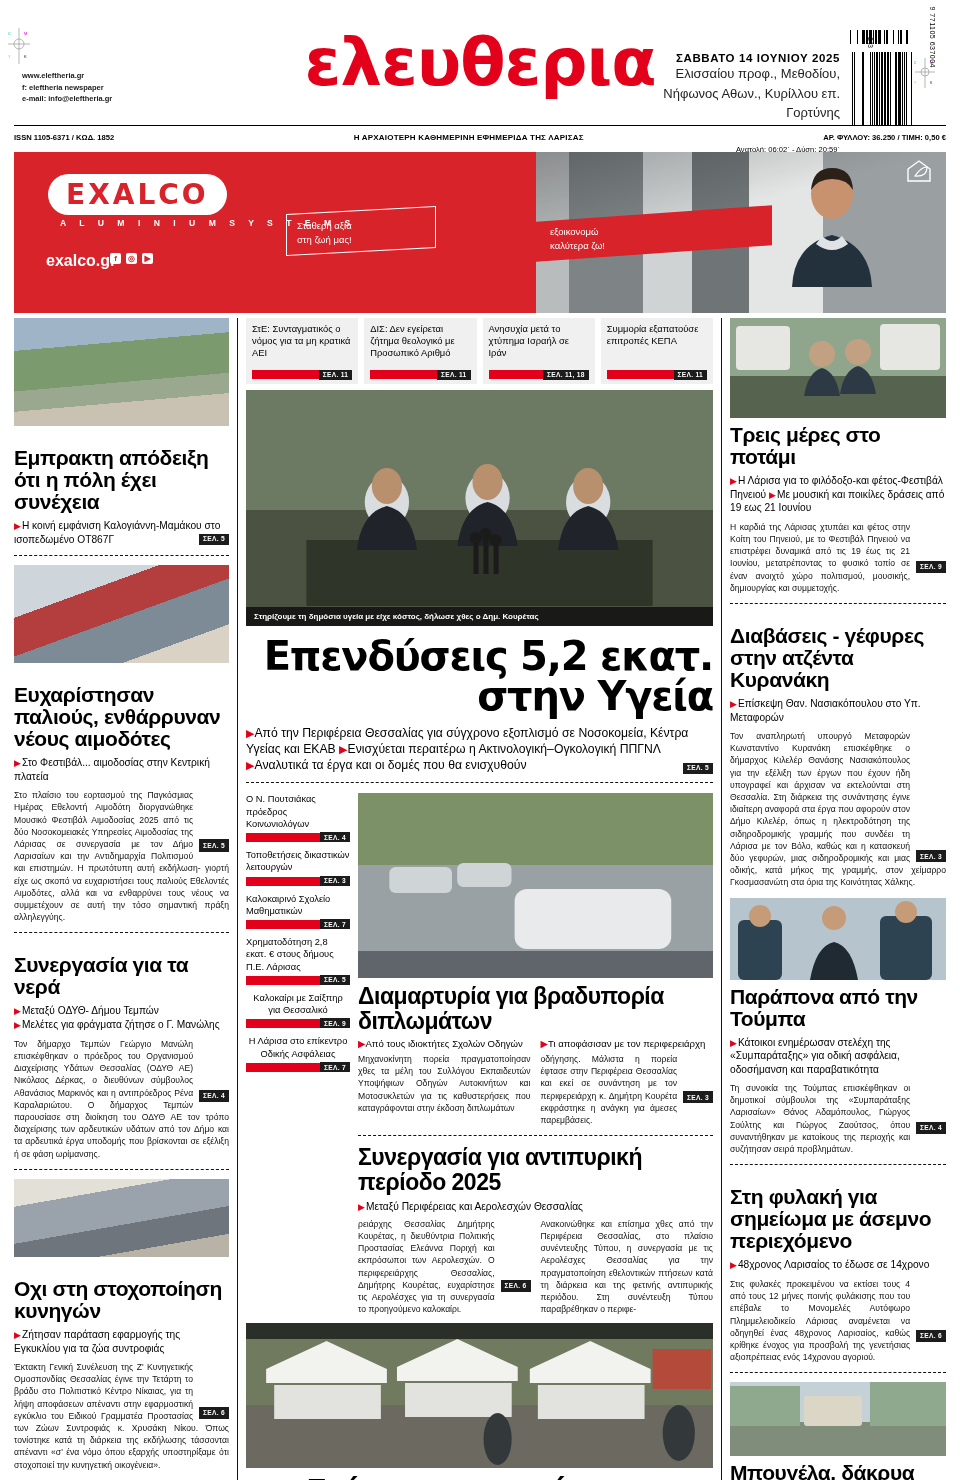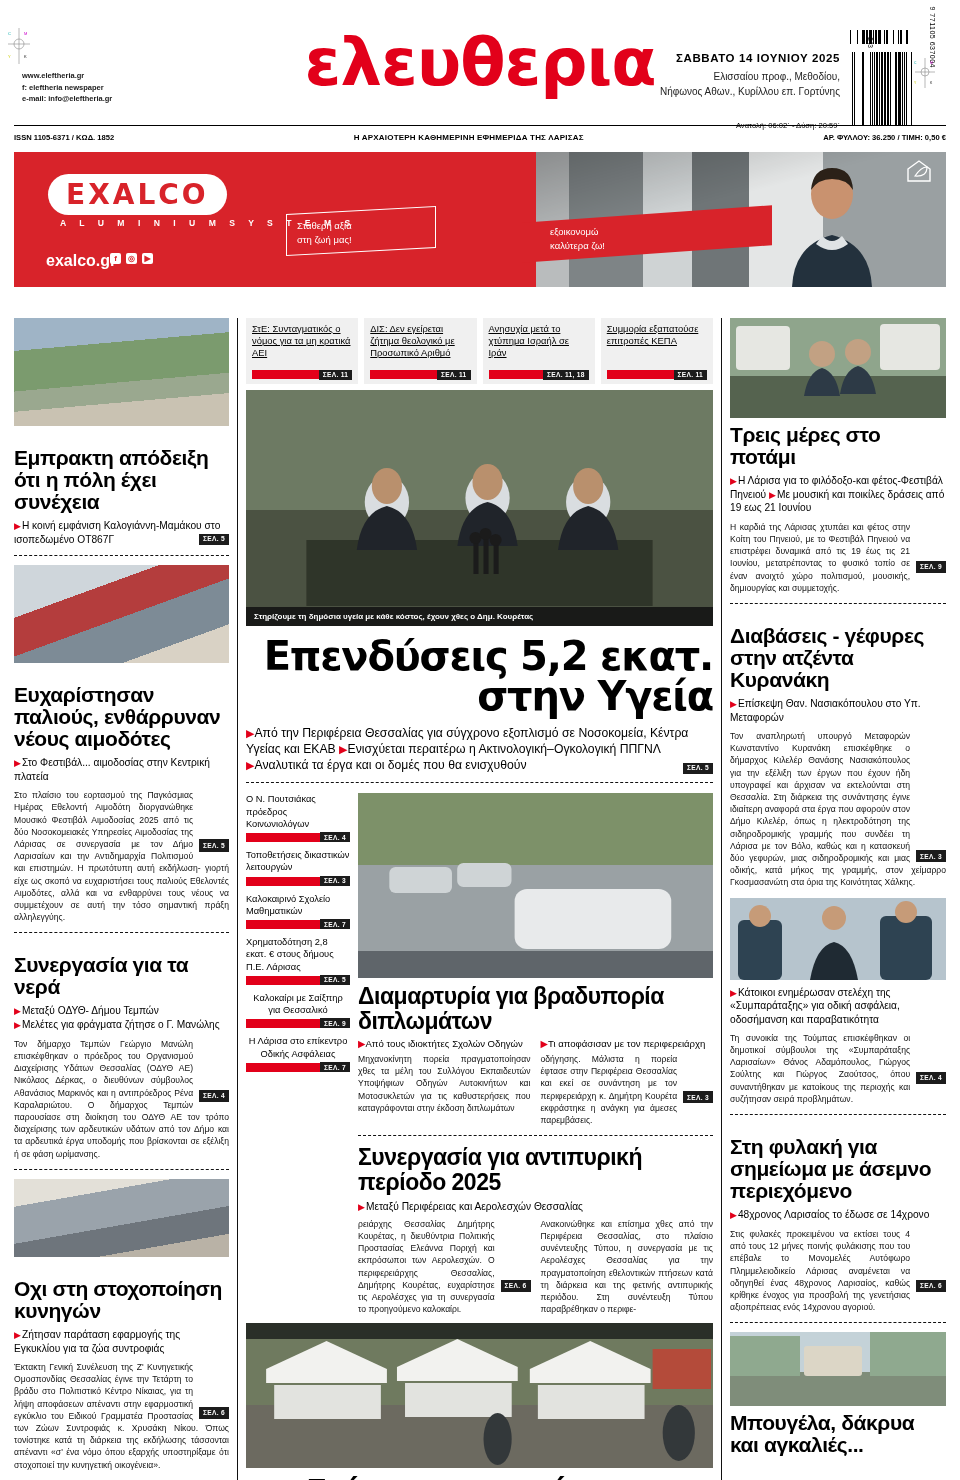--- a/index.html
+++ b/index.html
@@ -20,41 +20,41 @@
     position: absolute; left: 22px; top: 70px;
     font-size: 7.5px; line-height: 1.55; color: #1a1a1a; font-weight: bold;
   }
   .logo {
     position: absolute; left: 50%; transform: translateX(-50%); top: 30px;
     color: #e2001a; font-weight: bold; font-size: 66px; letter-spacing: -1px;
     font-family: "DejaVu Sans", sans-serif; line-height: 1;
   }
   .dateblock { position: absolute; right: 120px; top: 52px; text-align: right; width: 230px; }
   .dateblock .dt { font-size: 11.5px; font-weight: bold; letter-spacing: .6px; }
-  .dateblock .saints { font-size: 10px; line-height: 1.5; margin-top: 5px; color:#222; }
+  .dateblock .saints { font-size: 13px; line-height: 1.5; color:#222; }
   .dateblock .sun { font-size: 7.6px; margin-top: 22px; }
   .barcode-area { position: absolute; right: 22px; top: 30px; width: 92px; height: 108px; }
   .bc-small { display:flex; height: 14px; align-items:flex-end; gap:1px; width: 58px; margin-left: 4px; }
   .bc-small i { display:block; width:1px; background:#000; height:100%; }
   .bc-main { display:flex; height: 74px; align-items:flex-end; gap:1px; width: 62px; margin: 8px 0 0 4px; }
   .bc-main i { display:block; width:1px; background:#000; height:100%; }
   .bc-rot { position:absolute; right: 2px; top: 38px; transform: rotate(90deg); transform-origin: right top;
             font-size: 7px; letter-spacing:.5px; white-space:nowrap; }
   .bc-num243 { position:absolute; right: 64px; top: 18px; transform: rotate(90deg); transform-origin: right top;
             font-size: 6.5px; white-space:nowrap; }
   .reg-mark-r { position:absolute; right: 2px; top: 28px; width: 22px; height: 30px; }
 
   .mast-rule { position: absolute; left:14px; right:14px; top: 125px; border-top: 1.6px solid #000; }
   .mast-foot { position:absolute; left:14px; right:14px; top: 128px; height: 18px;
                display:flex; align-items:center; justify-content:space-between; font-size: 7.6px; font-weight: bold; }
   .mast-foot .center { font-size: 8px; letter-spacing: .2px; }
 
   
   .ad {
-    position: relative; margin: 4px 14px 0 14px; height: 135px; overflow:hidden;
+    position: relative; margin: 4px 14px 0 14px; height: 161px; overflow:hidden;
     background: linear-gradient(to right, #d8232a 0 56%, #8e9397 56% 100%);
   }
   .ad-photo { position:absolute; right:0; top:0; width: 44%; height: 100%;
     background:
       linear-gradient(165deg, rgba(0,0,0,.25), rgba(0,0,0,0) 40%),
       linear-gradient(to right, #b9bcbd 0 8%, #7e8486 8% 26%, #cfd3d4 26% 38%, #6f7577 38% 52%, #e4e6e6 52% 70%, #9aa0a2 70% 100%);
   }
   .ad-man { position:absolute; right: 6%; top: 8px; width: 120px; height: 127px; }
   .ad-logo-box { position:absolute; left: 34px; top: 22px; background:#fff; border-radius: 26px;
                  padding: 4px 18px; }
@@ -95,21 +95,21 @@
   .photo.p2 { background: linear-gradient(160deg,#cfd6db 0 30%, #b43d3d 30% 52%, #7d8b96 52% 78%, #d9d2c5 78% 100%); }
   .photo.p3 { background: linear-gradient(170deg,#e3e0d8 0 24%, #9aa3ab 24% 56%, #6e757c 56% 80%, #b9b2a6 80% 100%); }
   .photo.p4 { background: linear-gradient(170deg,#a8bfae 0 20%, #6f8f72 20% 48%, #c7a77f 48% 72%, #8e9b86 72% 100%); }
   .photo.p5 { background: linear-gradient(150deg,#3a3a38 0 18%, #7d7a6c 18% 44%, #b5a98e 44% 70%, #5c6056 70% 100%); }
   .photo.p6 { background: linear-gradient(165deg,#b7c9d6 0 28%, #9d9f95 28% 52%, #e2e1dc 52% 70%, #7e8a86 70% 100%); }
   .photo.p7 { background: linear-gradient(170deg,#c9d6de 0 22%, #4e5f6e 22% 46%, #a7b0ae 46% 72%, #6a7d74 72% 100%); }
   .photo.p8 { background: linear-gradient(175deg,#bcd0dc 0 26%, #8f9c8a 26% 50%, #d8d2c4 50% 76%, #6c7a6d 76% 100%); }
 
   
   .teasers { display: grid; grid-template-columns: repeat(4, 1fr); gap: 6px; height: 66px; }
-  .teaser { background: #f0f0f0; position: relative; padding: 5px 6px 12px 6px; text-decoration: underline; }
+  .teaser { background: #f0f0f0; position: relative; padding: 5px 6px 12px 6px; }
   .teaser .tt { font-size: 9.4px; line-height: 1.3; }
   .teaser .bar { position:absolute; left: 6px; right: 6px; bottom: 5px; height: 9px; background:#e2001a; }
   .teaser .sel { position:absolute; right: 6px; bottom: 4.5px; }
 
   
   .lead-photo { position:relative; width:100%; height: 236px; margin-top: 6px;
     background: linear-gradient(170deg,#7c8a74 0 34%, #58614f 34% 62%, #3f463a 62% 100%); overflow:hidden; }
   .lead-cap { position:absolute; left:0; right:0; bottom:0; background: rgba(18,18,18,.88);
               color:#fff; font-size: 8px; padding: 5px 8px; font-weight: bold; }
   .main-hl { font-size: 40px; font-weight: bold; line-height: 1.0; letter-spacing: -1.2px;
@@ -390,21 +390,21 @@
           </g>
           <g fill="#1b1b1b">
             <rect x="226" y="150" width="5" height="34"></rect>
               <rect x="236" y="146" width="5" height="38"></rect>
               <rect x="246" y="152" width="5" height="32"></rect>
             <circle cx="228" cy="148" r="6"></circle>
               <circle cx="238" cy="144" r="6"></circle>
               <circle cx="248" cy="150" r="6"></circle>
           </g>
         </svg>
-        <div class="lead-cap">Στηρίζουμε τη δημόσια υγεία με κάθε κόστος, έχουν χθες ο Δημ. Κουρέτας</div>
+        <div class="lead-cap">Στηρίζουμε τη δημόσια υγεία με είχε κόστος, δήλωσε χθες ο Δημ. Κουρέτας</div>
       </div>
 
       <div class="main-hl">Επενδύσεις 5,2 εκατ. στην Υγεία</div>
 
       <div class="main-kicker">
         <span class="ar">▶</span><span>Από την Περιφέρεια Θεσσαλίας για σύγχρονο εξοπλισμό σε Νοσοκομεία, Κέντρα Υγείας και ΕΚΑΒ </span><span class="ar">▶</span><span>Ενισχύεται περαιτέρω η Ακτινολογική–Ογκολογική ΠΠΓΝΛ </span><span class="ar">▶</span><span>Αναλυτικά τα έργα και οι δομές που θα ενισχυθούν</span>
         <span class="sel">ΣΕΛ. 5</span>
       </div>
       <div class="dashrule"></div>
 
@@ -570,20 +570,21 @@
               <rect x="150" y="18" width="52" height="64" rx="6"></rect>
             </g>
           <g fill="#c69b78">
               <circle cx="30" cy="18" r="11"></circle>
               <circle cx="176" cy="14" r="11"></circle>
               <circle cx="104" cy="20" r="12"></circle>
             </g>
           <path d="M80 82 q6-34 24-38 q18 4 24 38z" fill="#1f2a33"></path>
         </svg>
       </div>
+      <div class="hl hl-r" style="margin-top:6px">Παράπονα από την Τούμπα</div>
       <div class="kicker">
         <span class="ar">▶</span><span>Κάτοικοι ενημέρωσαν στελέχη της «Συμπαράταξης» για οδική ασφάλεια, οδοσήμανση και παραβατικότητα</span>
       </div>
       <div class="body">
         <span class="sel sel-float" style="float:right;margin-top:40px">ΣΕΛ. 4</span>
         <span>Τη συνοικία της Τούμπας επισκέφθηκαν οι δημοτικοί σύμβουλοι της «Συμπαράταξης Λαρισαίων» Θάνος Αδαμόπουλος, Γιώργος Σούλτης και Γιώργος Ζαούτσος, όπου συναντήθηκαν με κατοίκους της περιοχής και συζήτησαν σειρά προβλημάτων.</span>
       </div>
       <div class="dashrule"></div>
 
       <div class="hl hl-r">Στη φυλακή για σημείωμα με άσεμνο περιεχόμενο</div>

